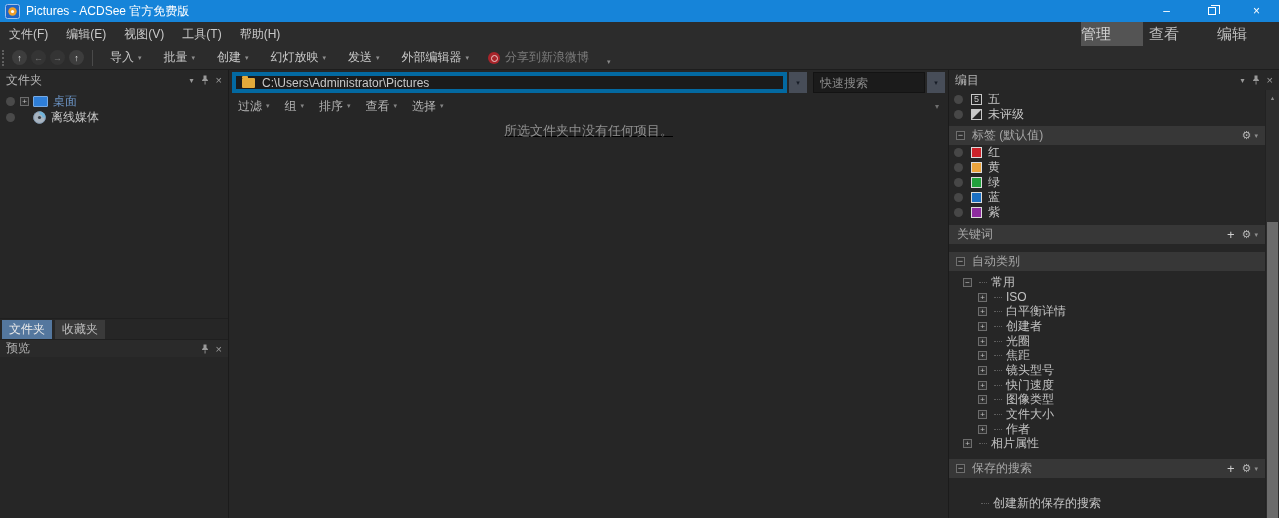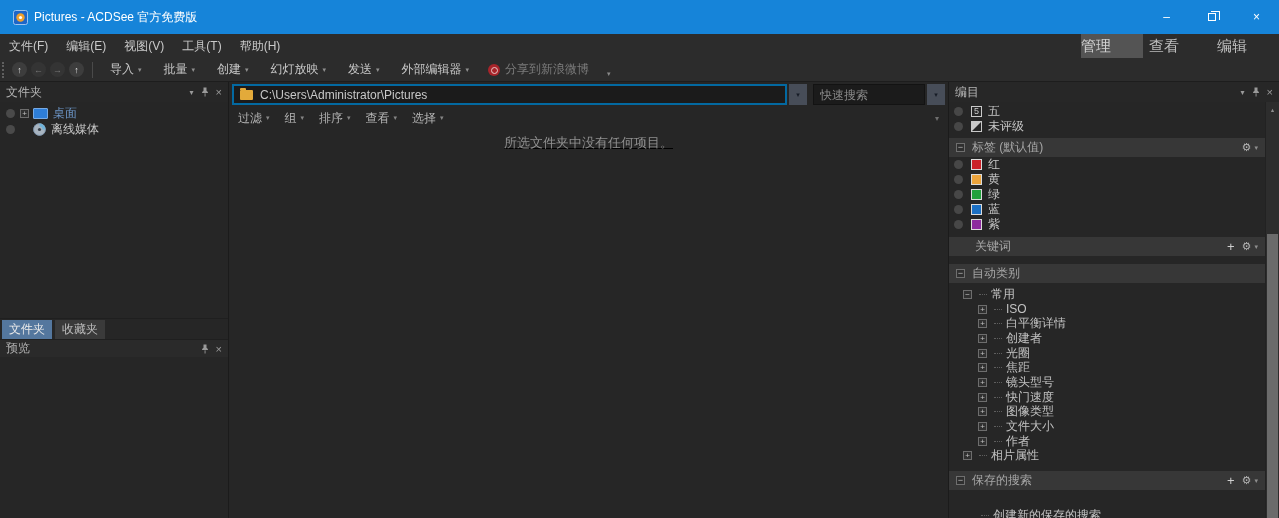--- a/index.html
+++ b/index.html
@@ -1,21 +1,21 @@
 <!DOCTYPE html>
 <html><head>
 <meta charset="utf-8">
 <style>
   * { margin:0; padding:0; box-sizing:border-box; }
   html,body { width:1279px; height:518px; overflow:hidden; background:#262626;
     font-family:"Liberation Sans","DejaVu Sans",sans-serif; }
   .app { width:1279px; height:518px; display:flex; flex-direction:column; background:#262626; }
 
   
-  .titlebar { height:34px; background:#1684d9; display:flex; align-items:center; padding-left:13px; flex:none; }
+  .titlebar { height:22px; background:#1684d9; display:flex; align-items:center; padding-left:5px; flex:none; }
   .app-icon { width:15px; height:15px; flex:none; }
   .title-text { color:#fff; font-size:12px; margin-left:6px; flex:1; white-space:nowrap; }
   .win-controls { display:flex; height:22px; }
   .wbtn { width:45px; height:22px; display:flex; align-items:center; justify-content:center;
           color:#fff; font-size:12px; }
   .restore-box { width:8px; height:8px; border:1px solid #fff; position:relative; }
   .restore-box:before { content:""; position:absolute; top:-3px; left:2px; width:8px; height:8px;
           border:1px solid #fff; border-bottom:none; border-left:none; }
 
   
@@ -65,21 +65,21 @@
 
   .left-tabs { height:21px; flex:none; display:flex; align-items:flex-end; padding-left:2px; border-top:1px solid #1f1f1f; }
   .left-tab { height:19px; line-height:19px; padding:0 7px; font-size:12px; color:#bdbdbd; background:#3a3a3a; margin-right:3px; }
   .left-tab.active { background:#54779e; color:#eaeaea; }
   .preview-header { height:18px; flex:none; display:flex; align-items:center; padding:0 6px;
                     color:#b0b0b0; font-size:12px; background:#2a2a2a; border-top:1px solid #1f1f1f; }
   .preview-body { height:161px; flex:none; background:#262626; }
 
   
   .pathrow { height:25px; flex:none; display:flex; align-items:center; padding:0 3px; }
-  .path-field { flex:1; height:21px; background:#1b1b1b; border:2px solid #0369a1; display:flex;
+  .path-field { flex:1; height:21px; background:#1b1b1b; border:4px solid #0369a1; display:flex;
                 align-items:center; padding:0 6px; color:#c8c8c8; font-size:12px; }
   .folder-glyph { width:13px; height:10px; background:#e3aa3a; border-radius:1px; margin-right:7px; position:relative; flex:none; }
   .folder-glyph:before { content:""; position:absolute; top:-2px; left:0; width:6px; height:2px; background:#e3aa3a; border-radius:1px 1px 0 0; }
   .dd-btn { width:18px; height:21px; background:#474d58; color:#161c26; display:flex; align-items:center;
             justify-content:center; font-size:7px; margin-left:2px; flex:none; }
   .search-field { width:112px; height:21px; background:#1b1b1b; border:1px solid #131313; color:#8a8a8a;
                   font-size:12px; padding:0 6px; margin-left:6px; flex:none; font-family:inherit; }
   .search-field::placeholder { color:#8a8a8a; opacity:1; }
   .filterbar { height:22px; flex:none; display:flex; align-items:center; padding:0 9px; font-size:12px; color:#b5b5b5; }
   .filter-item { display:flex; align-items:center; margin-right:15px; }
@@ -336,21 +336,21 @@
             <span class="cat-bullet"></span>
             <span class="tag-square" style="background: rgb(28, 112, 195);"></span>
             <span>蓝</span>
           </div>
           <div class="cat-row">
             <span class="cat-bullet"></span>
             <span class="tag-square" style="background: rgb(141, 43, 158);"></span>
             <span>紫</span>
           </div>
 
-          <div class="section-hdr mt5" style="padding-left:26px;">
+          <div class="section-hdr mt5" style="padding-left:8px;">
             <span>关键词</span>
             <span class="sh-icons">
               <span class="sh-plus">+</span>
               <span class="sh-gear">⚙</span>
               <span class="sh-caret">▾</span>
             </span>
           </div>
 
           <div class="section-hdr mt8">
             <span class="sh-minus">−</span>

